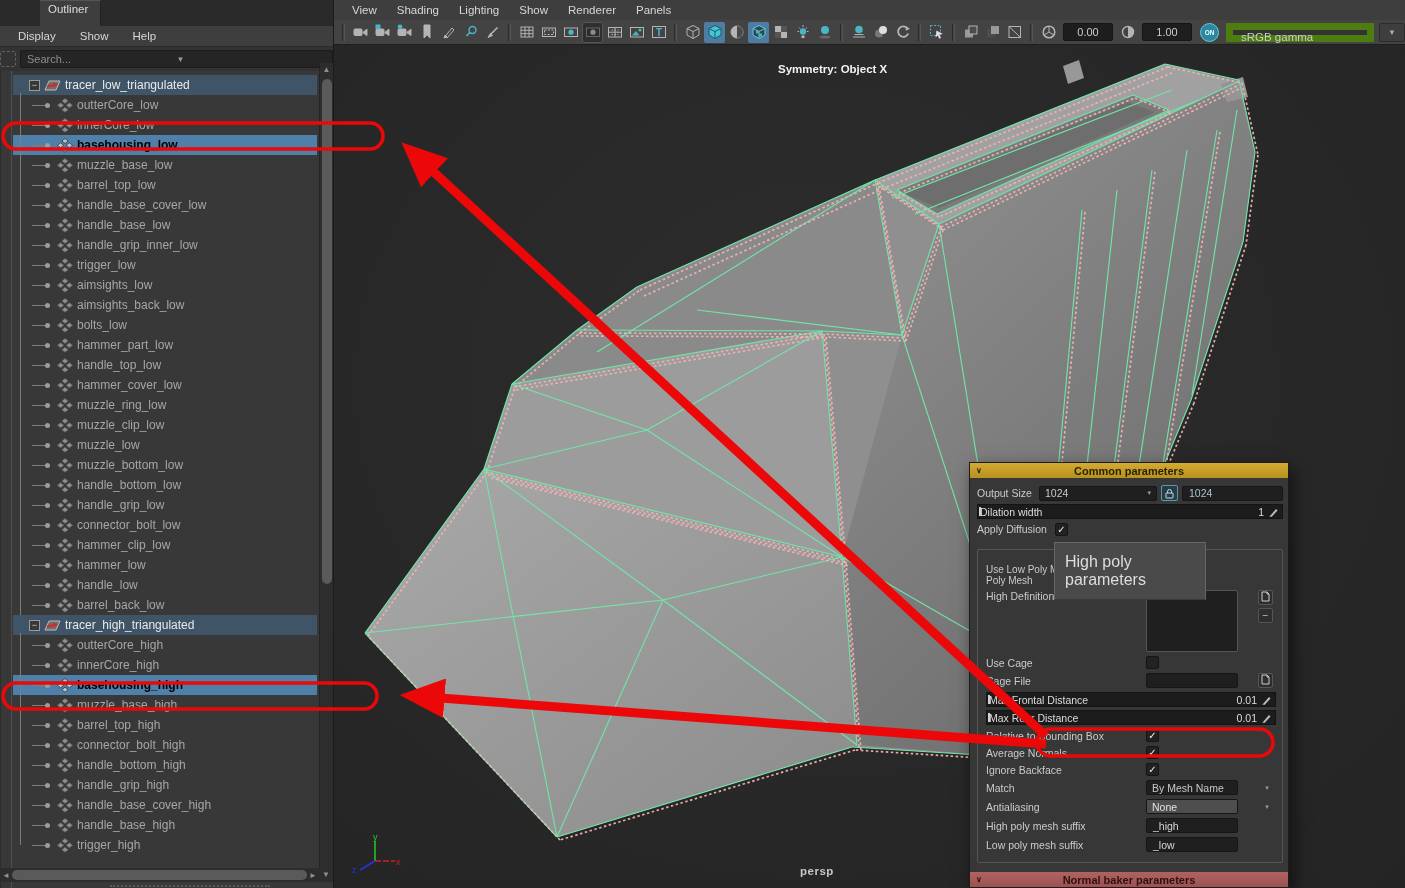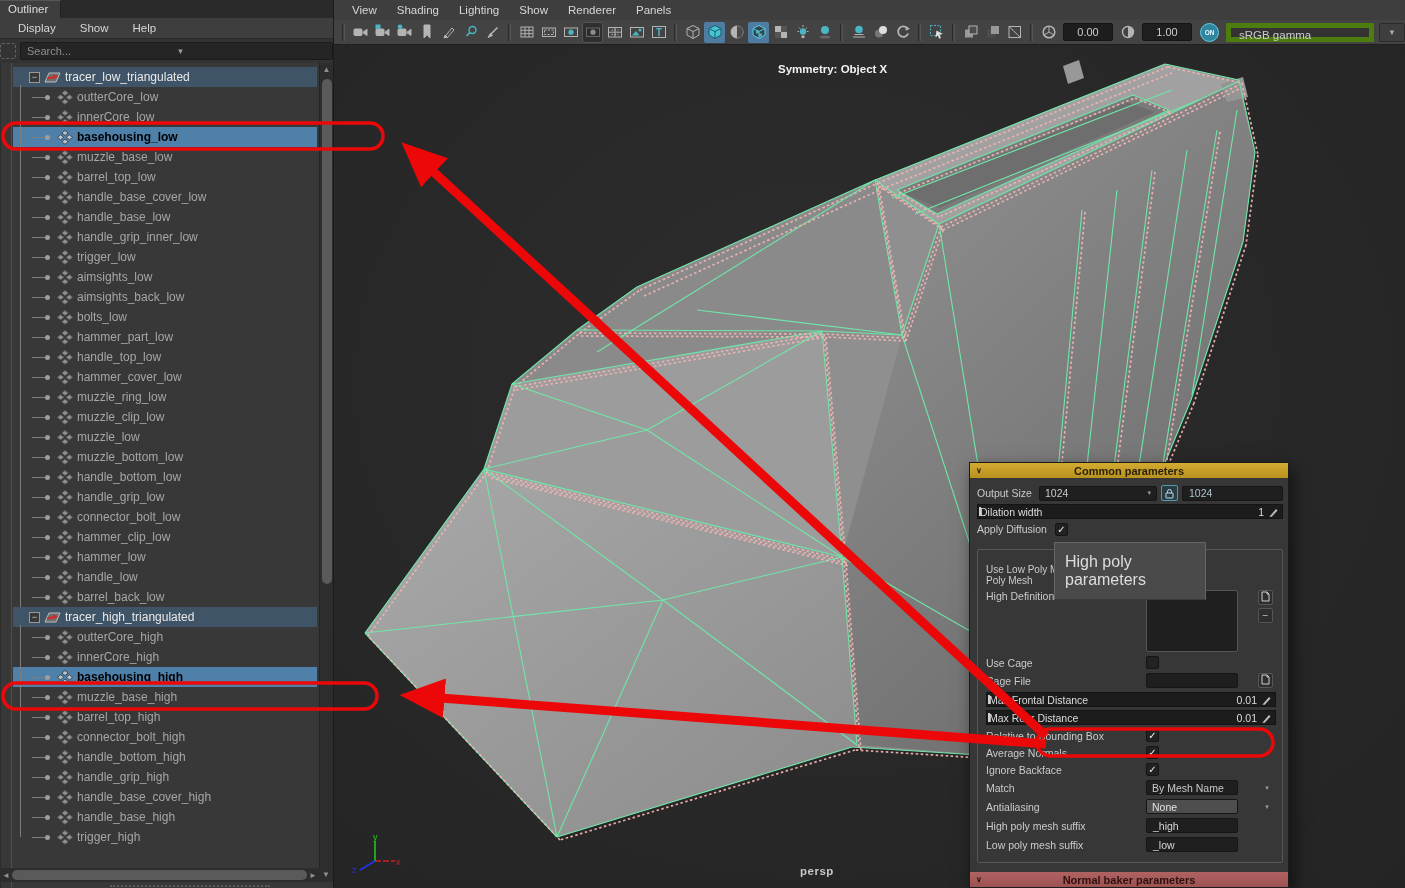--- a/index.html
+++ b/index.html
@@ -3,21 +3,21 @@
 <meta charset="utf-8">
 <style>
   * { box-sizing: border-box; margin: 0; padding: 0; }
   html,body { width:1405px; height:888px; overflow:hidden; background:#262626;
     font-family:"Liberation Sans", sans-serif; }
   .app { position:relative; width:1405px; height:888px; display:flex; }
 
   
   .outliner { position:relative; width:390px; height:888px; background:#383838;
     border-right:1px solid #1b1b1b; display:flex; flex-direction:column; }
-  .ol-tabstrip { height:18px; background:#2a2a2a; display:flex; }
+  .ol-tabstrip { height:26px; background:#2a2a2a; display:flex;padding-left:40px; }
   .ol-tab { background:#3e3e3e; color:#dcdcdc; font-size:11.5px; padding:2px 12px 2px 8px;
     border-top:1px solid #555; border-right:1px solid #222; }
   .ol-menubar { height:21px; background:#3e3e3e; display:flex; align-items:center; gap:4px;
     padding-left:8px; border-bottom:1px solid #2a2a2a; }
   .menu-item { color:#d6d6d6; font-size:11.5px; padding:2px 10px; cursor:default; }
   .ol-searchrow { height:24px; background:#333333; display:flex; align-items:center; padding:2px 0; gap:4px; }
   .sel-tool { width:16px; height:16px; border:1px dashed #6e6e6e; border-radius:2px; opacity:.8; }
   .searchbox { flex:1; height:18px; background:#252525; border:1px solid #1b1b1b; border-radius:2px;
     display:flex; align-items:center; padding:0 6px; }
   .searchbox span { color:#8d8d8d; font-size:11px; flex:1; }
@@ -56,21 +56,21 @@
     margin:0 4px; flex:none; }
   .tb-icon { width:21px; height:21px; display:flex; align-items:center; justify-content:center;
     border-radius:2px; flex:none; }
   .tb-icon.hl { background:#4f7ca3; }
   .tb-icon.pressed { background:#2f2f2f; border:1px solid #555; }
   .tb-icon svg { stroke:#b4b4b4; fill:#b4b4b4; stroke-width:1; }
   .tb-field { width:50px; height:18px; background:#1e1e1e; border:1px solid #151515; border-radius:2px;
     color:#cccccc; font-size:11px; text-align:center; line-height:16px; margin:0 3px; }
   .tb-on { width:19px; height:19px; border-radius:50%; background:#2e86a0; border:1.5px solid #63cde2;
     color:#eafcff; font-size:6.5px; font-weight:bold; display:flex; align-items:center; justify-content:center; margin:0 4px; }
-  .tb-gamma { width:148px; height:19px; background:#333333; border:5px solid #4d7c0f; color:#cccccc;
+  .tb-gamma { width:148px; height:19px; background:#333333; border:7px solid #4d7c0f; color:#cccccc;
     font-size:11.5px; padding:1px 8px; margin-left:2px; }
   .tb-gammadd { width:26px; height:19px; background:#3e3e3e; border:1px solid #2a2a2a; color:#aaaaaa;
     font-size:8px; text-align:center; line-height:18px; margin-left:4px; border-radius:2px; }
   .canvas { position:relative; flex:1; overflow:hidden;
     background:radial-gradient(ellipse at 45% 40%, #2d2d2d 0%, #282828 55%, #242424 100%); }
   .hud-sym { position:absolute; top:18px; left:444px; color:#f2f2f2; font-size:11.5px; font-weight:bold; }
   .hud-persp { position:absolute; top:820px; left:466px; color:#c8c8c8; font-size:11.5px; font-weight:bold; letter-spacing:.5px; }
   .model-svg, .axis-svg { position:absolute; left:0; top:0; }
 
   

